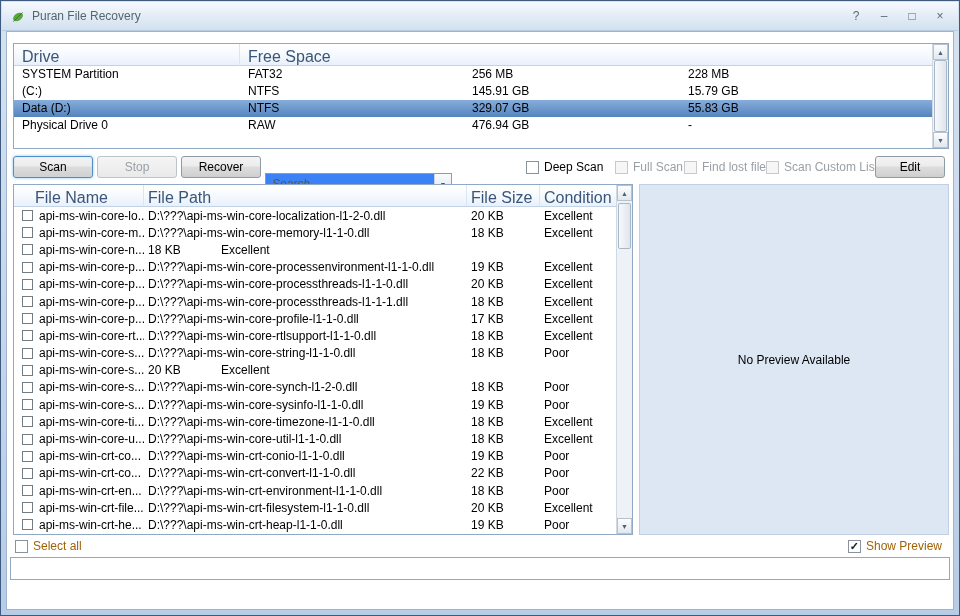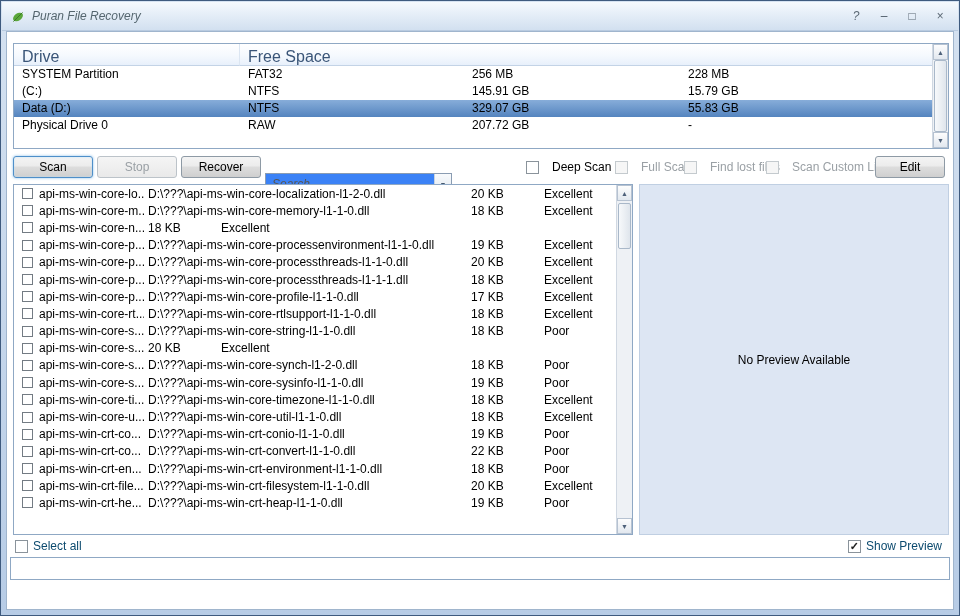--- a/index.html
+++ b/index.html
@@ -5,21 +5,21 @@
   * { margin:0; padding:0; box-sizing:border-box; }
   html,body { width:960px; height:616px; }
   body { font-family:"Liberation Sans", sans-serif; background:#ffffff; }
 
   .window { position:relative; width:960px; height:616px;
     border:1px solid #3e5a7e; background:linear-gradient(#d5e2f1,#b7cce6); overflow:hidden; }
 
   
   .titlebar { position:absolute; top:1px; left:1px; right:1px; height:29px;
     background:linear-gradient(#f5f9fd,#e4edf7 48%,#d2e0f0); display:flex; align-items:center; padding:0 8px;
-    border-bottom:1px solid #b9cbe0;font-style:italic; }
+    border-bottom:1px solid #b9cbe0; }
   .title { font-size:12px; color:#55666f; margin-left:6px; }
   .win-controls { margin-left:auto; display:flex; gap:8px; }
   .wc { width:20px; height:18px; text-align:center; line-height:18px; font-size:12px; color:#5d6a76; cursor:default; }
 
   
   .client { position:absolute; top:30px; left:5px; right:5px; bottom:5px;
     background:#ffffff; border:1px solid #a0b5cd; }
 
   
   .drives { position:absolute; top:11px; left:6px; width:936px; height:106px;
@@ -53,21 +53,21 @@
 
   .combo { position:absolute; left:258px; top:20px; width:187px; height:22px;
     border:1px solid #8a9cb2; background:#3b82f6; display:flex; }
   .combo input { flex:1; min-width:0; border:none; outline:none; background:transparent;
     font-family:"Liberation Sans",sans-serif; font-size:12px; color:#333; padding:0 6px; }
   .combo input::placeholder { color:#555; font-style:italic; }
   .combo-arrow { width:17px; flex:none; border-left:1px solid #c7d3e0;
     background:linear-gradient(#f8fafc,#dfe7ef); display:flex; align-items:center; justify-content:center;
     font-size:7px; color:#44596f; }
 
-  .cbwrap { position:absolute; top:7px; display:flex; align-items:center; gap:13px; font-size:12px; color:#000; white-space:nowrap; }
+  .cbwrap { position:absolute; top:7px; display:flex; align-items:center; gap:5px; font-size:12px; color:#000; white-space:nowrap; }
   .cbwrap.disabled { color:#9aa0a5; }
   .cb { width:13px; height:13px; flex:none; border:1px solid #8a939b; background:#fff;
     display:inline-flex; align-items:center; justify-content:center; }
   .cbwrap.disabled .cb { border-color:#c4cace; background:#f6f6f6; }
   .cb.checked::after { content:"✓"; font-size:11px; font-weight:bold; color:#222; line-height:1; }
 
   
   .filelist { position:absolute; top:152px; left:6px; width:620px; height:351px;
     border:1px solid #8fa8c4; background:#fff; display:flex; overflow:hidden; }
   .fl-main { flex:1; display:flex; flex-direction:column; overflow:hidden; }
@@ -82,21 +82,21 @@
   .fc2 { width:73px; padding-left:4px; }
   .fc3 { flex:1; padding-left:4px; }
 
   
   .preview { position:absolute; top:152px; left:632px; width:310px; height:351px;
     background:#dde6f3; border:1px solid #c0cfe2;
     display:flex; align-items:center; justify-content:center; font-size:12px; color:#000; }
 
   
   .footrow { position:absolute; top:506px; left:0; right:0; height:18px; font-size:12px; }
-  .footcb { position:absolute; display:flex; align-items:center; gap:5px; color:#0c4a6e; }
+  .footcb { position:absolute; display:flex; align-items:center; gap:5px; color:#a16207; }
   .footcb .cb { width:13px; height:13px; }
   .select-all { left:8px; top:1px; }
   .show-preview { right:11px; top:1px; }
 
   .statusbar { position:absolute; left:3px; right:3px; top:525px; height:23px;
     border:1px solid #8fa8c4; background:#fff; outline:none;
     font-family:"Liberation Sans",sans-serif; font-size:12px; padding:0 6px; }
 </style>
 </head>
 <body>
@@ -142,21 +142,21 @@
             </div>
             <div class="drive-row sel">
               <div class="dc dc0">Data (D:)</div>
               <div class="dc dc1">NTFS</div>
               <div class="dc dc2">329.07 GB</div>
               <div class="dc dc3">55.83 GB</div>
             </div>
             <div class="drive-row">
               <div class="dc dc0">Physical Drive 0</div>
               <div class="dc dc1">RAW</div>
-              <div class="dc dc2">207.72 GB</div>
+              <div class="dc dc2">476.94 GB</div>
               <div class="dc dc3">-</div>
             </div>
           </div>
       </div>
       <div class="vscroll">
         <div class="sbtn">▲</div>
         <div class="strack">
           <div class="sthumb" style="top:0;bottom:0;"></div>
         </div>
         <div class="sbtn">▼</div>
@@ -190,20 +190,26 @@
       <label class="cbwrap disabled" style="left:759px;">
         <span class="cb"></span>
         <span>Scan Custom List</span>
       </label>
 
       <div class="btn" style="left:868px;width:70px;">Edit</div>
     </div>
 
     <div class="filelist">
       <div class="fl-main">
+        <div class="fhead">
+          <div class="hcell fh0">File Name</div>
+          <div class="hcell fh1">File Path</div>
+          <div class="hcell fh2">File Size</div>
+          <div class="hcell fh3">Condition</div>
+        </div>
         <div>
             <div class="frow">
               <span class="cbx"></span>
               <div class="fc fc0">api-ms-win-core-lo...</div>
               <div class="fc fc1">D:\???\api-ms-win-core-localization-l1-2-0.dll</div>
               <div class="fc fc2">20 KB</div>
               <div class="fc fc3">Excellent</div>
             </div>
             <div class="frow">
               <span class="cbx"></span>

